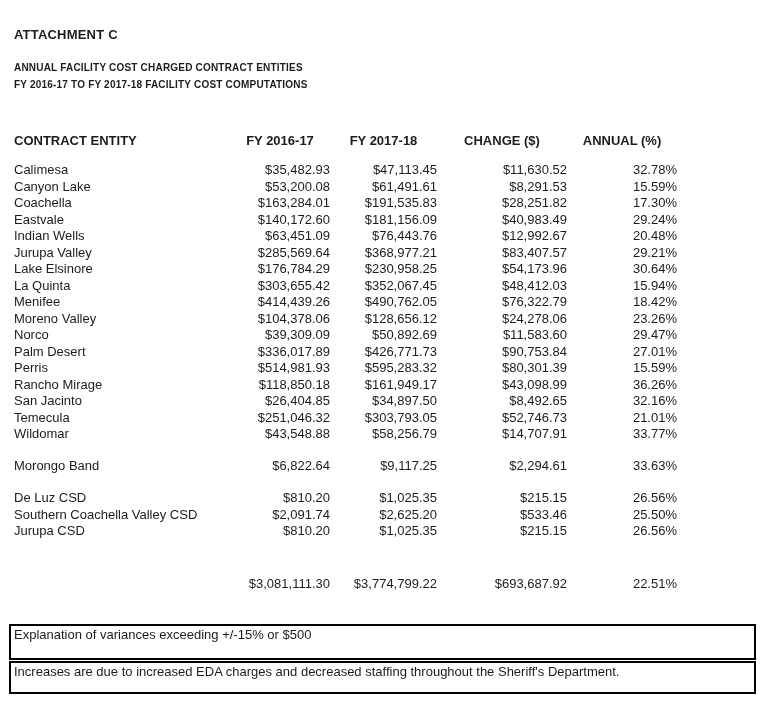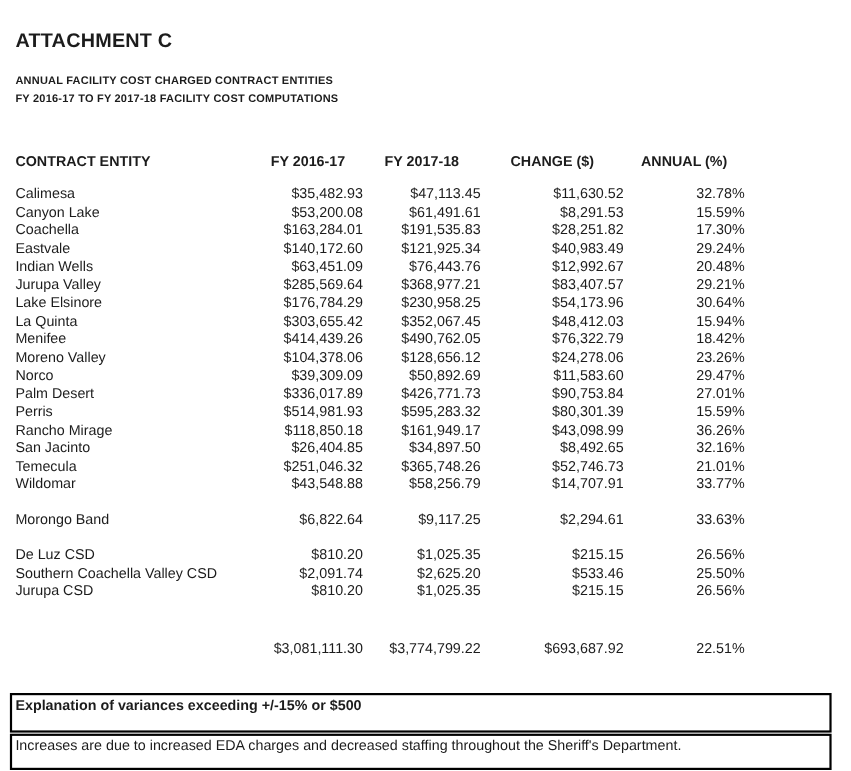--- a/index.html
+++ b/index.html
@@ -15,21 +15,21 @@
     font-family: "Liberation Sans", sans-serif;
     color: #1c1c1c;
     -webkit-font-smoothing: antialiased;
   }
   .page {
     position: absolute;
     inset: 0;
   }
   .attachment-label {
     margin: 27px 0 0 14px;
-    font-size: 18px;
+    font-size: 13px;
     font-weight: bold;
     letter-spacing: 0.2px;
   }
   .doc-title {
     margin: 17px 0 0 14px;
     font-size: 10px;
     font-weight: bold;
     line-height: 17px;
     letter-spacing: 0.2px;
   }
@@ -69,21 +69,21 @@
     width: 747px;
     border: 2px solid #000000;
     box-sizing: border-box;
     font-size: 13px;
   }
   .explain-header-box {
     margin-top: 32px;
     height: 36px;
     padding: 1px 3px;
   }
-  .explain-header-box .txt { font-weight: bold; }
+  .explain-header-box .txt { font-weight: normal; }
   .explain-body-box {
     margin-top: 1px;
     height: 33px;
     padding: 1px 3px 13px 3px;
     display: flex;
     align-items: flex-end;
   }
 </style>
 </head>
 <body>
@@ -132,21 +132,21 @@
         <tr>
           <td class="entity">Coachella</td>
           <td class="num">$163,284.01</td>
           <td class="num">$191,535.83</td>
           <td class="num">$28,251.82</td>
           <td class="num">17.30%</td>
         </tr>
         <tr>
           <td class="entity">Eastvale</td>
           <td class="num">$140,172.60</td>
-          <td class="num">$121,925.34</td>
+          <td class="num">$181,156.09</td>
           <td class="num">$40,983.49</td>
           <td class="num">29.24%</td>
         </tr>
         <tr>
           <td class="entity">Indian Wells</td>
           <td class="num">$63,451.09</td>
           <td class="num">$76,443.76</td>
           <td class="num">$12,992.67</td>
           <td class="num">20.48%</td>
         </tr>
@@ -216,21 +216,21 @@
         <tr>
           <td class="entity">San Jacinto</td>
           <td class="num">$26,404.85</td>
           <td class="num">$34,897.50</td>
           <td class="num">$8,492.65</td>
           <td class="num">32.16%</td>
         </tr>
         <tr>
           <td class="entity">Temecula</td>
           <td class="num">$251,046.32</td>
-          <td class="num">$365,748.26</td>
+          <td class="num">$303,793.05</td>
           <td class="num">$52,746.73</td>
           <td class="num">21.01%</td>
         </tr>
         <tr>
           <td class="entity">Wildomar</td>
           <td class="num">$43,548.88</td>
           <td class="num">$58,256.79</td>
           <td class="num">$14,707.91</td>
           <td class="num">33.77%</td>
         </tr>

